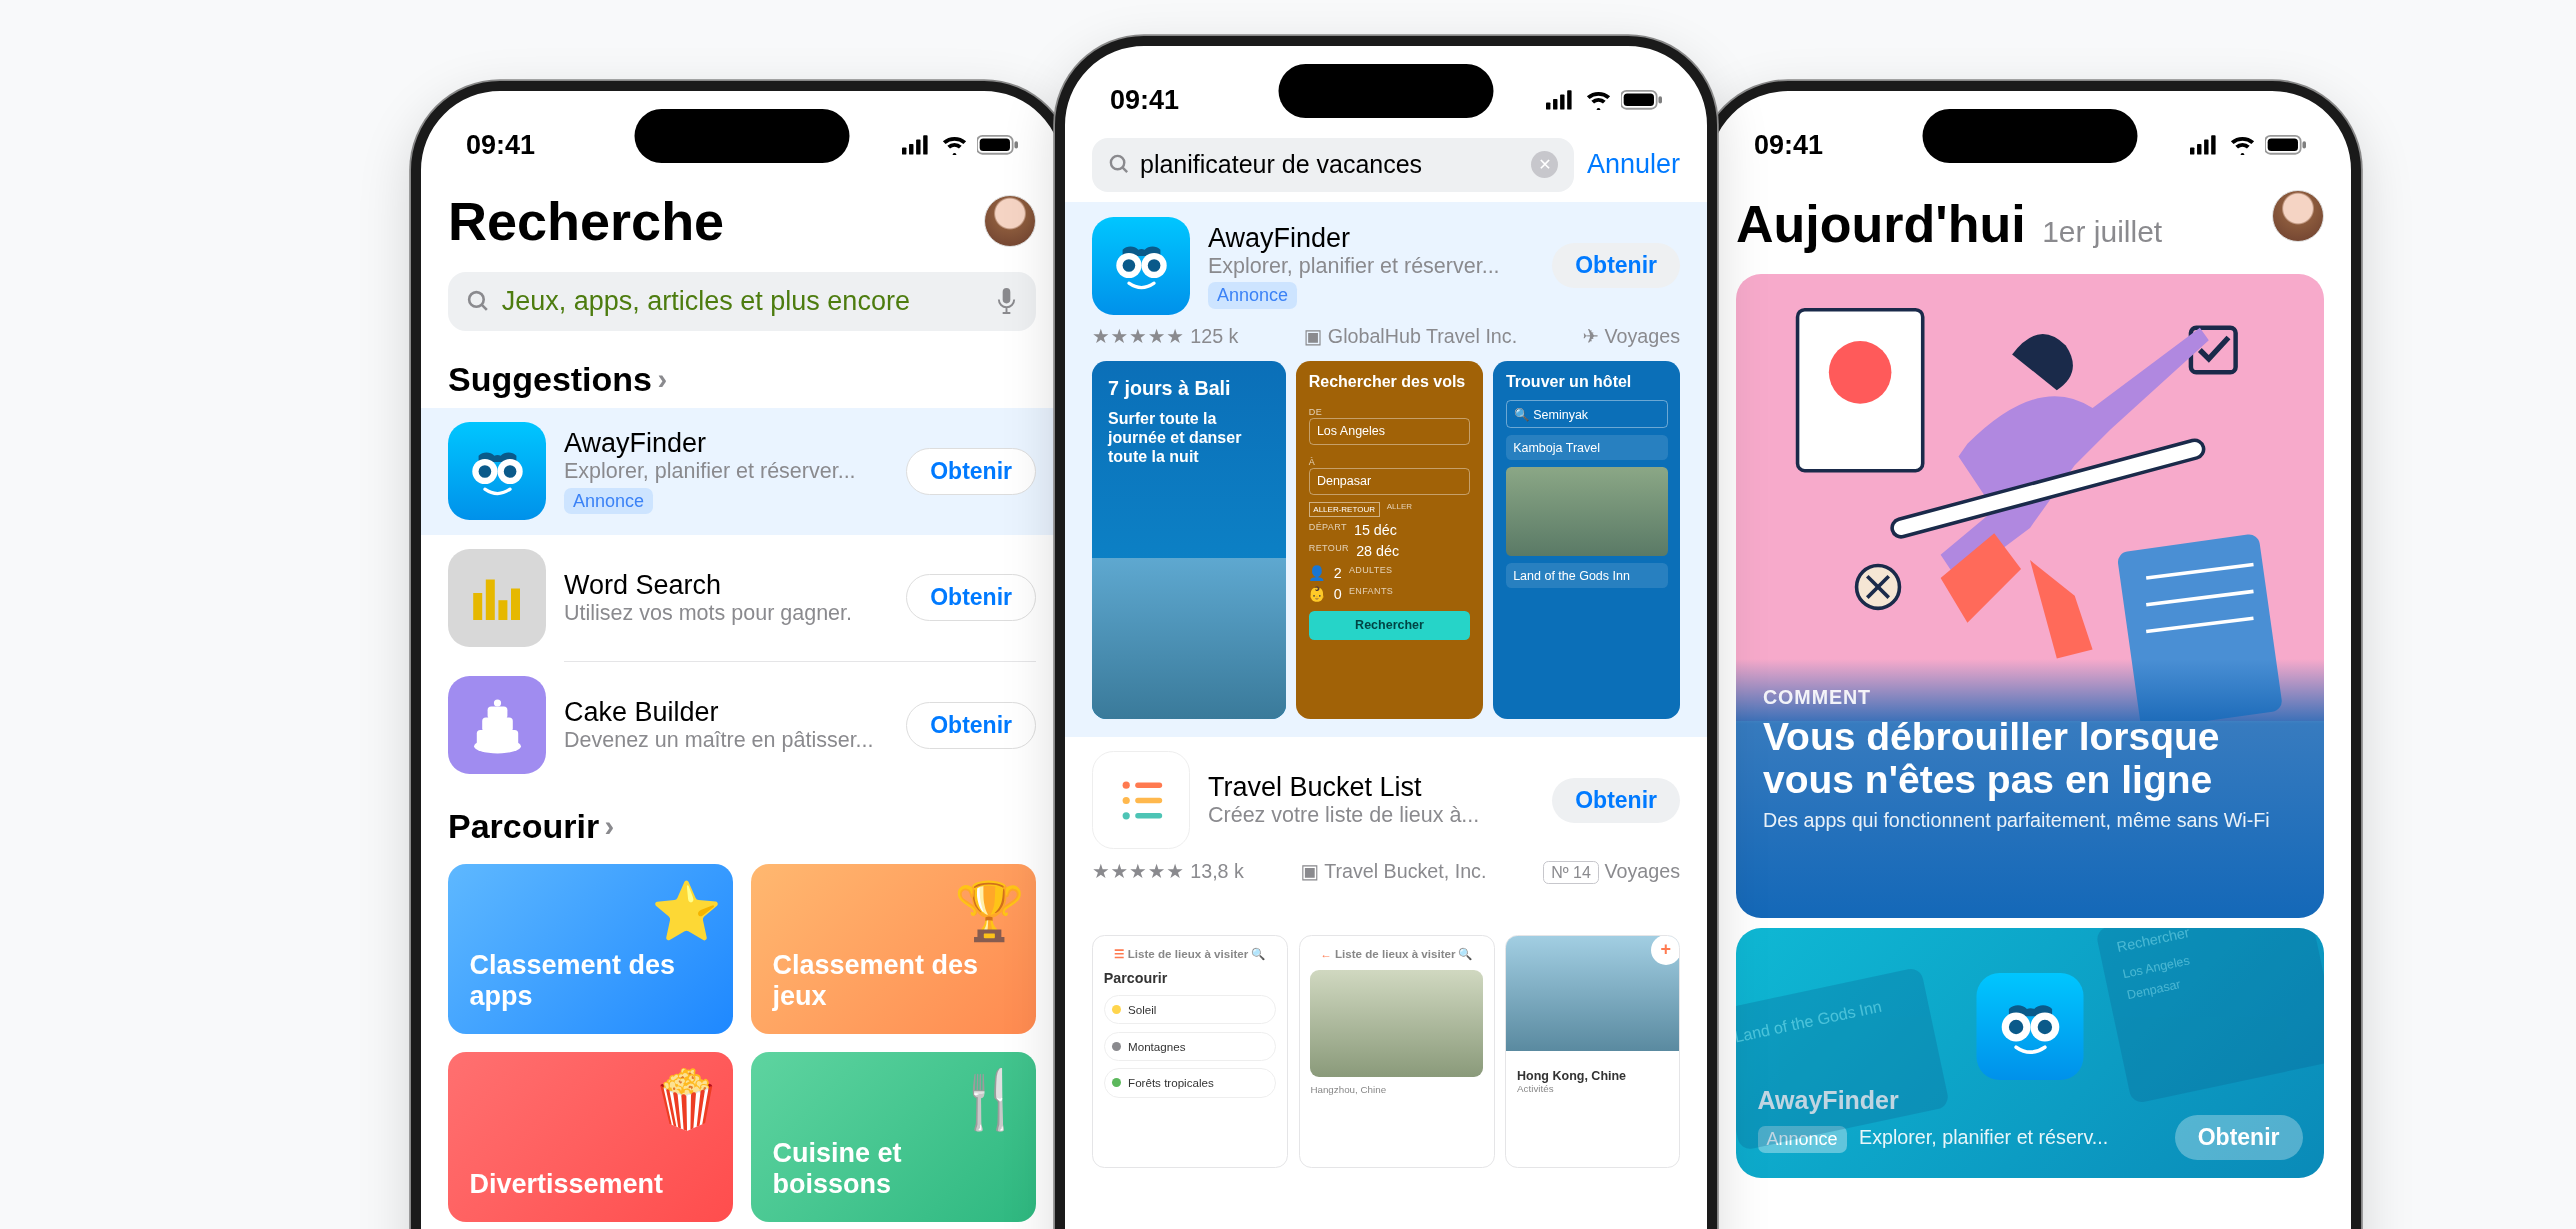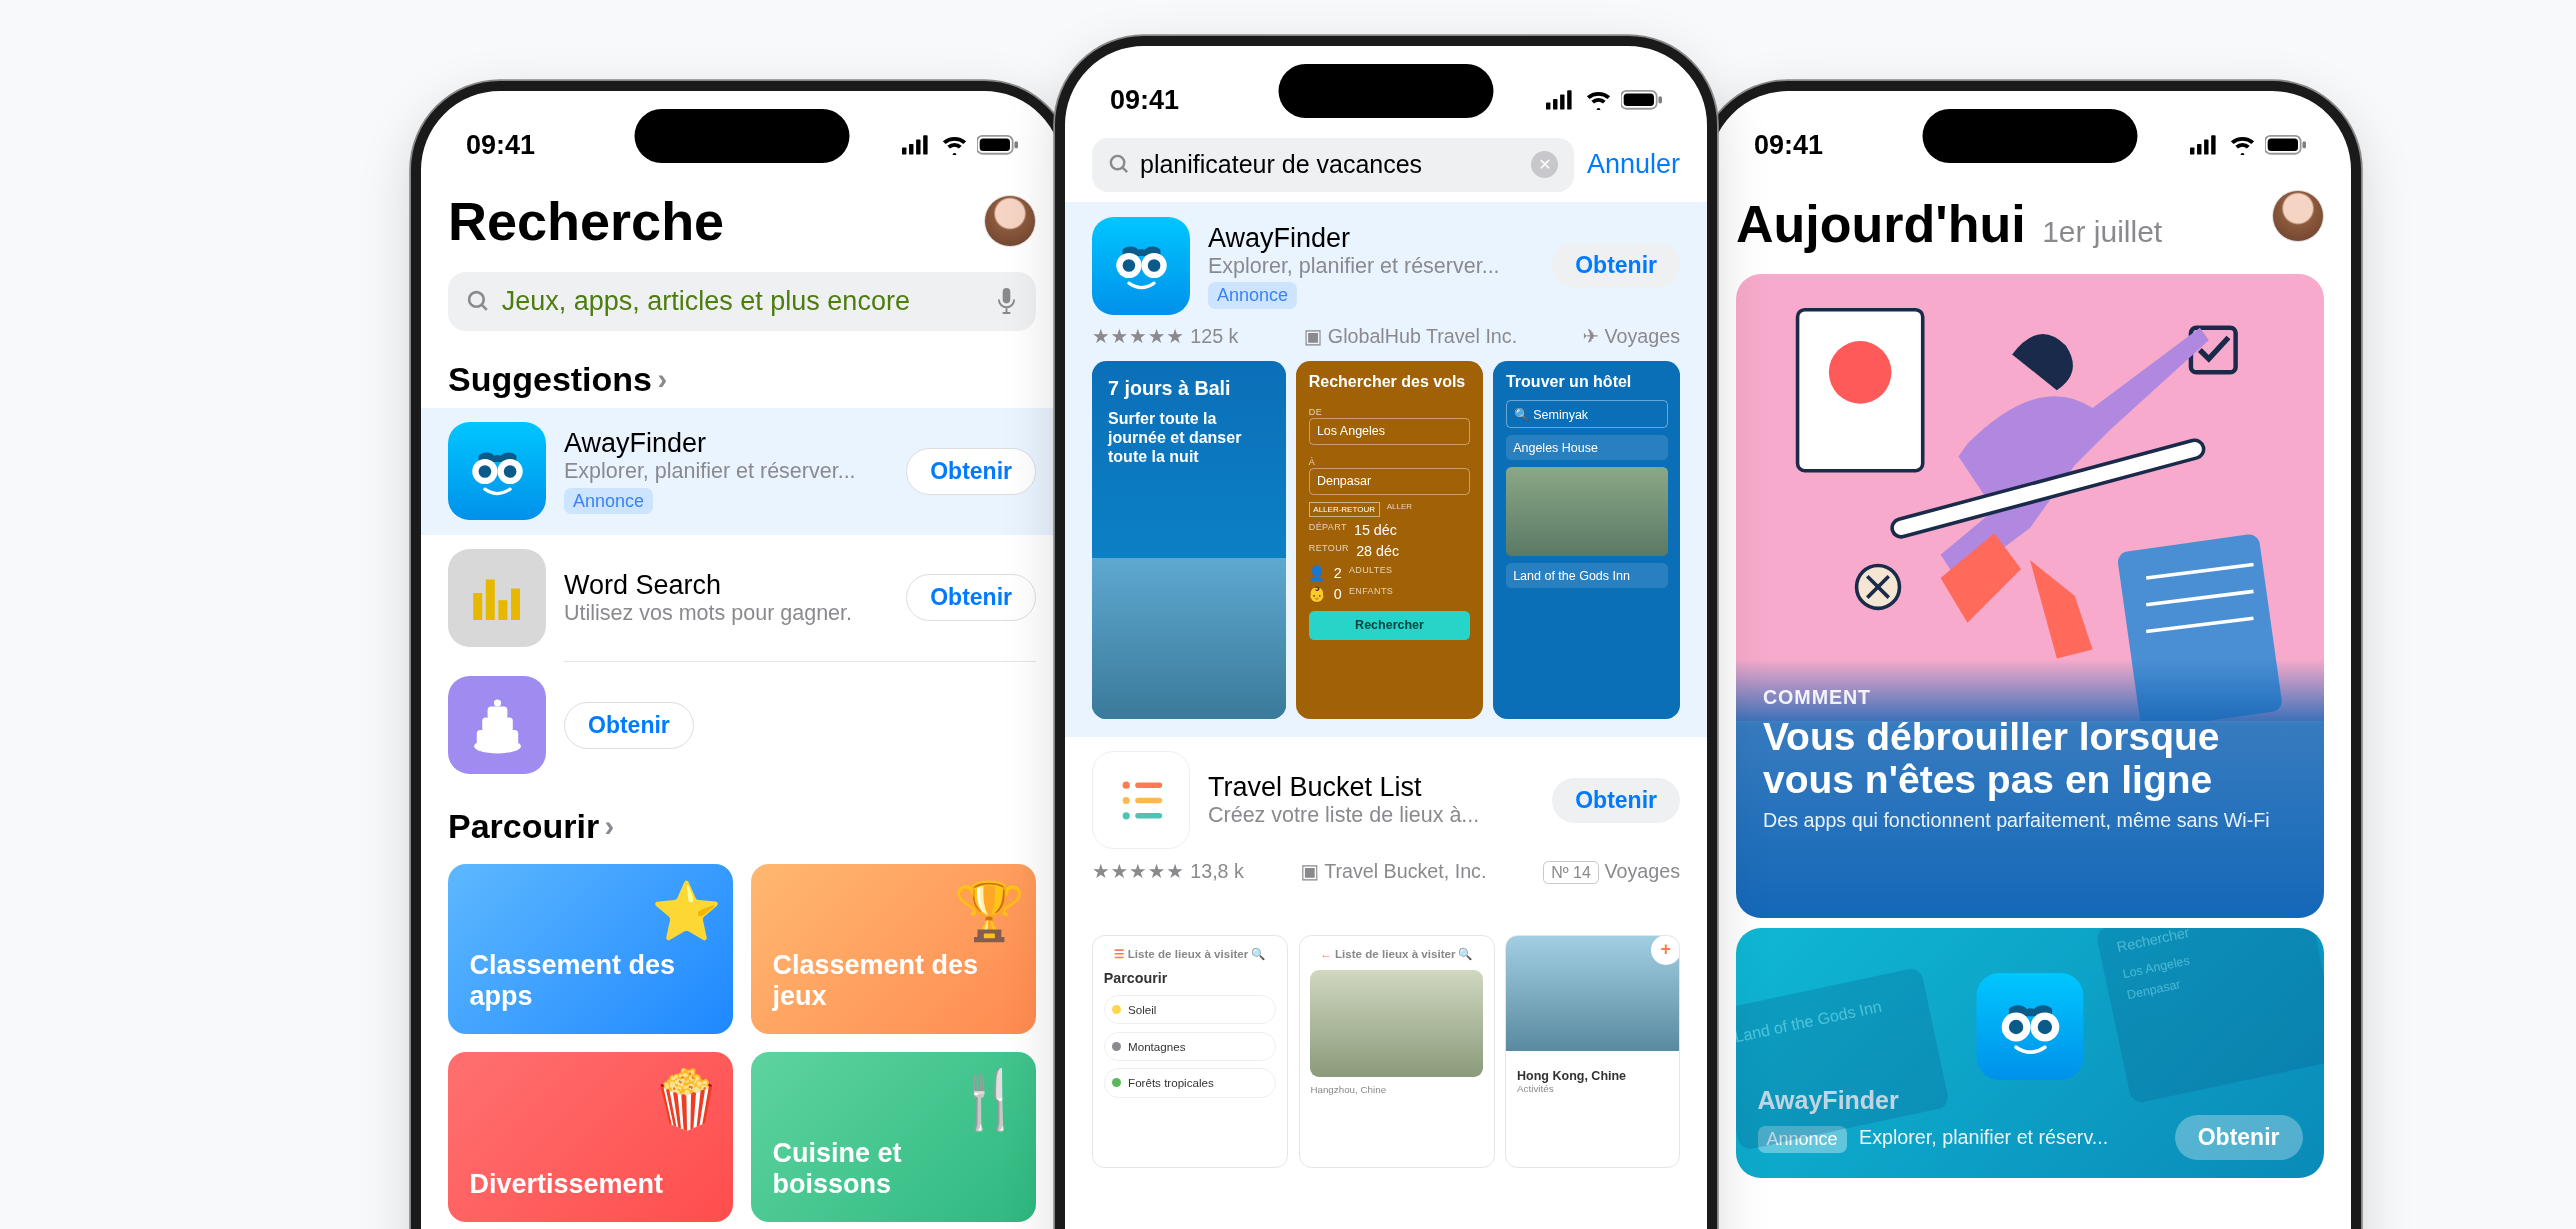--- a/index.html
+++ b/index.html
@@ -397,20 +397,24 @@
   <div class="app-row">
     <div class="app-icon app-icon-cake">
       <svg width="63" height="63" viewBox="0 0 70 70">
           <ellipse cx="35" cy="58" rx="26" ry="8" fill="#fff"></ellipse>
           <rect x="12" y="40" width="46" height="18" rx="4" fill="#fff"></rect>
           <rect x="18" y="26" width="34" height="16" rx="4" fill="#fff"></rect>
           <rect x="24" y="14" width="22" height="14" rx="4" fill="#fff"></rect>
           <circle cx="35" cy="10" r="4" fill="#fff"></circle>
         </svg>
     </div>
+    <div class="app-info">
+      <div class="app-name">Cake Builder</div>
+      <div class="app-desc">Devenez un maître en pâtisser...</div>
+    </div>
     <button class="get-btn">Obtenir</button>
   </div>
 
   <div class="section-header">
     <span>Parcourir</span>
     <span class="chev">›</span>
   </div>
 
   <div class="tile-grid">
     <div class="tile tile-blue">
@@ -522,21 +526,21 @@
         <div class="pc2-row">
             <span>👶</span> 
             <span>0</span> 
             <span class="pc2-label">ENFANTS</span>
           </div>
         <div class="pc2-btn">Rechercher</div>
       </div>
       <div class="preview-card pc3">
         <h4>Trouver un hôtel</h4>
         <div class="pc3-field"><span>🔍</span> <span>Seminyak</span></div>
-        <div class="pc3-hotel">Angeles House</div>
+        <div class="pc3-hotel">Kamboja Travel</div>
         <div class="pc3-img"></div>
         <div class="pc3-hotel">Land of the Gods Inn</div>
       </div>
     </div>
   </div>
 
   <div class="result-block">
     <div class="result-header">
       <div class="result-icon app-icon-bucket">
         <svg width="63" height="63" viewBox="0 0 70 70">

